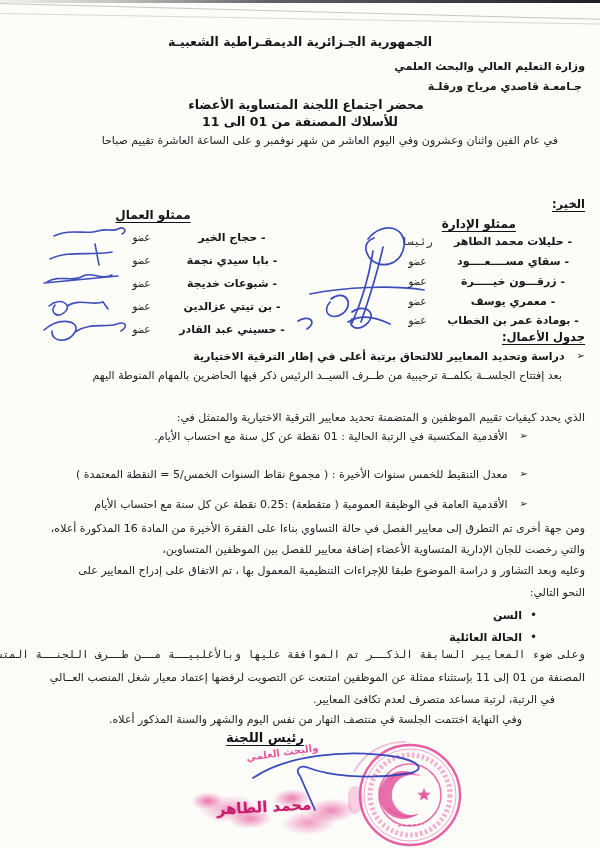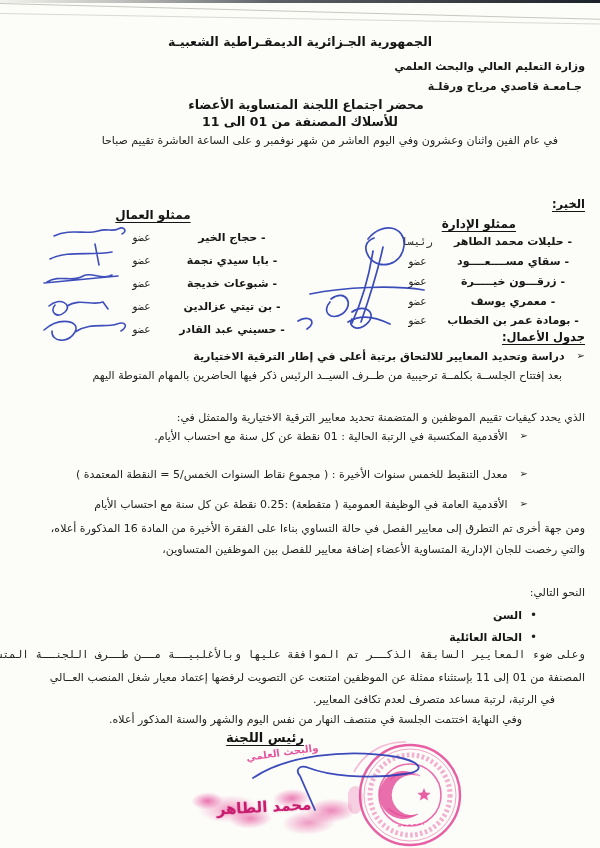--- a/index.html
+++ b/index.html
@@ -147,20 +147,21 @@
 
   <div class="abs sz-t" style="top:368px;right:38px;">بعد  إفتتاح الجلســة بكلمــة ترحيبية من طــرف السيــد الرئيس ذكر فيها الحاضرين بالمهام المنوطة اليهم</div>
   <div class="abs sz-t" style="top:410px;right:15px;">الذي يحدد كيفيات تقييم الموظفين و المتضمنة تحديد معايير الترقية الاختيارية والمتمثل في:</div>
 
   <div class="abs sz-t" style="top:429px;right:72px;"><span class="arrow">➢</span><span>الأقدمية المكتسبة في الرتبة الحالية : 01 نقطة عن كل سنة مع احتساب الأيام.</span></div>
   <div class="abs sz-t" style="top:427px;right:72px;margin-top:40px;"><span class="arrow">➢</span><span>معدل التنقيط للخمس سنوات الأخيرة : ( مجموع نقاط السنوات الخمس/5 = النقطة المعتمدة )</span></div>
   <div class="abs sz-t" style="top:497px;right:72px;"><span class="arrow">➢</span><span>الأقدمية العامة في الوظيفة العمومية ( متقطعة) :0.25 نقطة عن كل سنة مع احتساب الأيام</span></div>
 
   <div class="abs sz-t" style="top:521px;right:15px;">ومن جهة أخرى تم التطرق إلى معايير الفصل في حالة التساوي بناءا على الفقرة الأخيرة من المادة 16 المذكورة أعلاه،</div>
   <div class="abs sz-t" style="top:542px;right:15px;">والتي رخصت للجان الإدارية المتساوية الأعضاء إضافة معايير للفصل بين الموظفين المتساوين،</div>
+  <div class="abs sz-t" style="top:563px;right:15px;">وعليه وبعد التشاور و دراسة الموضوع طبقا للإجراءات التنظيمية المعمول بها ، تم الاتفاق على  إدراج  المعايير على</div>
   <div class="abs sz-t" style="top:585px;right:15px;">النحو التالي:</div>
 
   <div class="abs sz-t" style="top:608px;right:63px;margin-left:20px;"><span class="dotb">•</span><span class="b">السن</span></div>
   <div class="abs sz-t" style="top:630px;right:63px;"><span class="dotb">•</span><span class="b">الحالة العائلية</span></div>
 
   <div class="abs sz-t" style="top:648px;right:15px;font-family:Liberation Mono, monospace;">وعلى ضوء المعايير السابقة الذكــر تم الموافقة عليها وبالأغلبيــة مــن طــرف اللجنــة المتســاوية الأعضـــاء للأســلاك</div>
   <div class="abs sz-t" style="top:670px;right:15px;">المصنفة من 01 إلى 11 بإستثناء ممثلة عن الموظفين امتنعت عن التصويت لرفضها إعتماد معيار شغل المنصب العــالي</div>
   <div class="abs sz-t" style="top:692px;right:45px;">في الرتبة، لرتبة مساعد متصرف لعدم تكافئ المعايير.</div>
   <div class="abs sz-t" style="top:712px;right:78px;">وفي النهاية اختتمت الجلسة في منتصف النهار من نفس اليوم والشهر والسنة المذكور أعلاه.</div>
 

